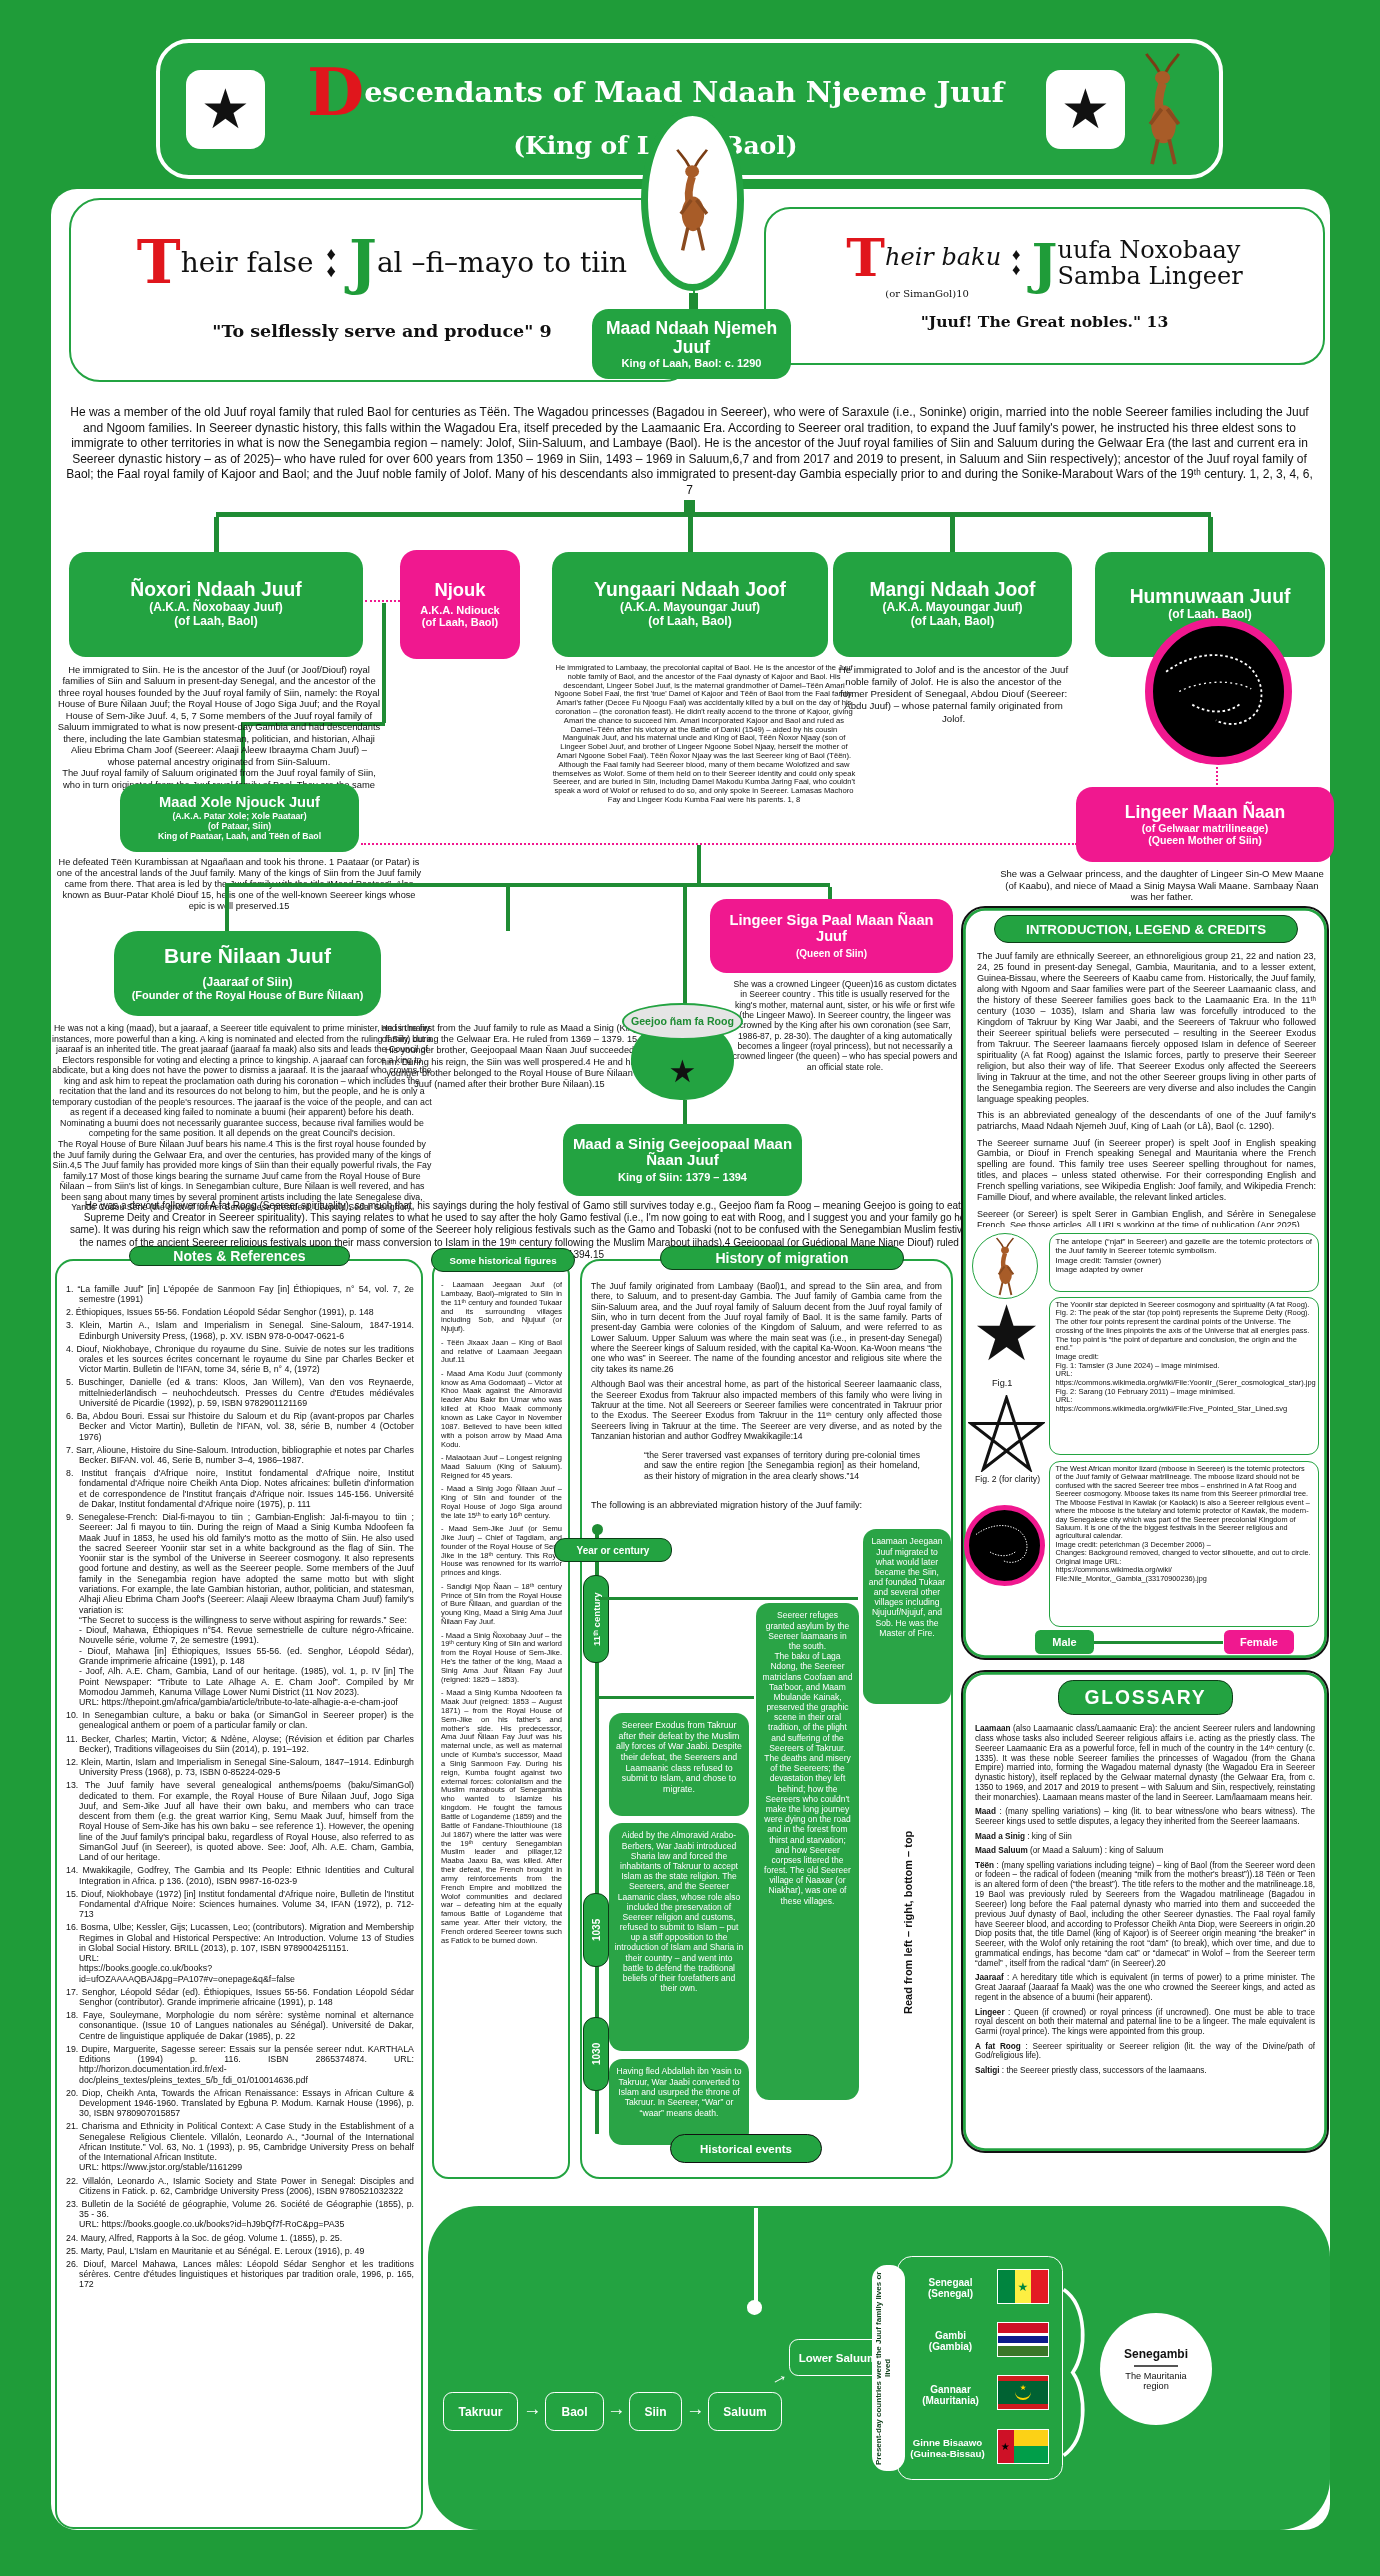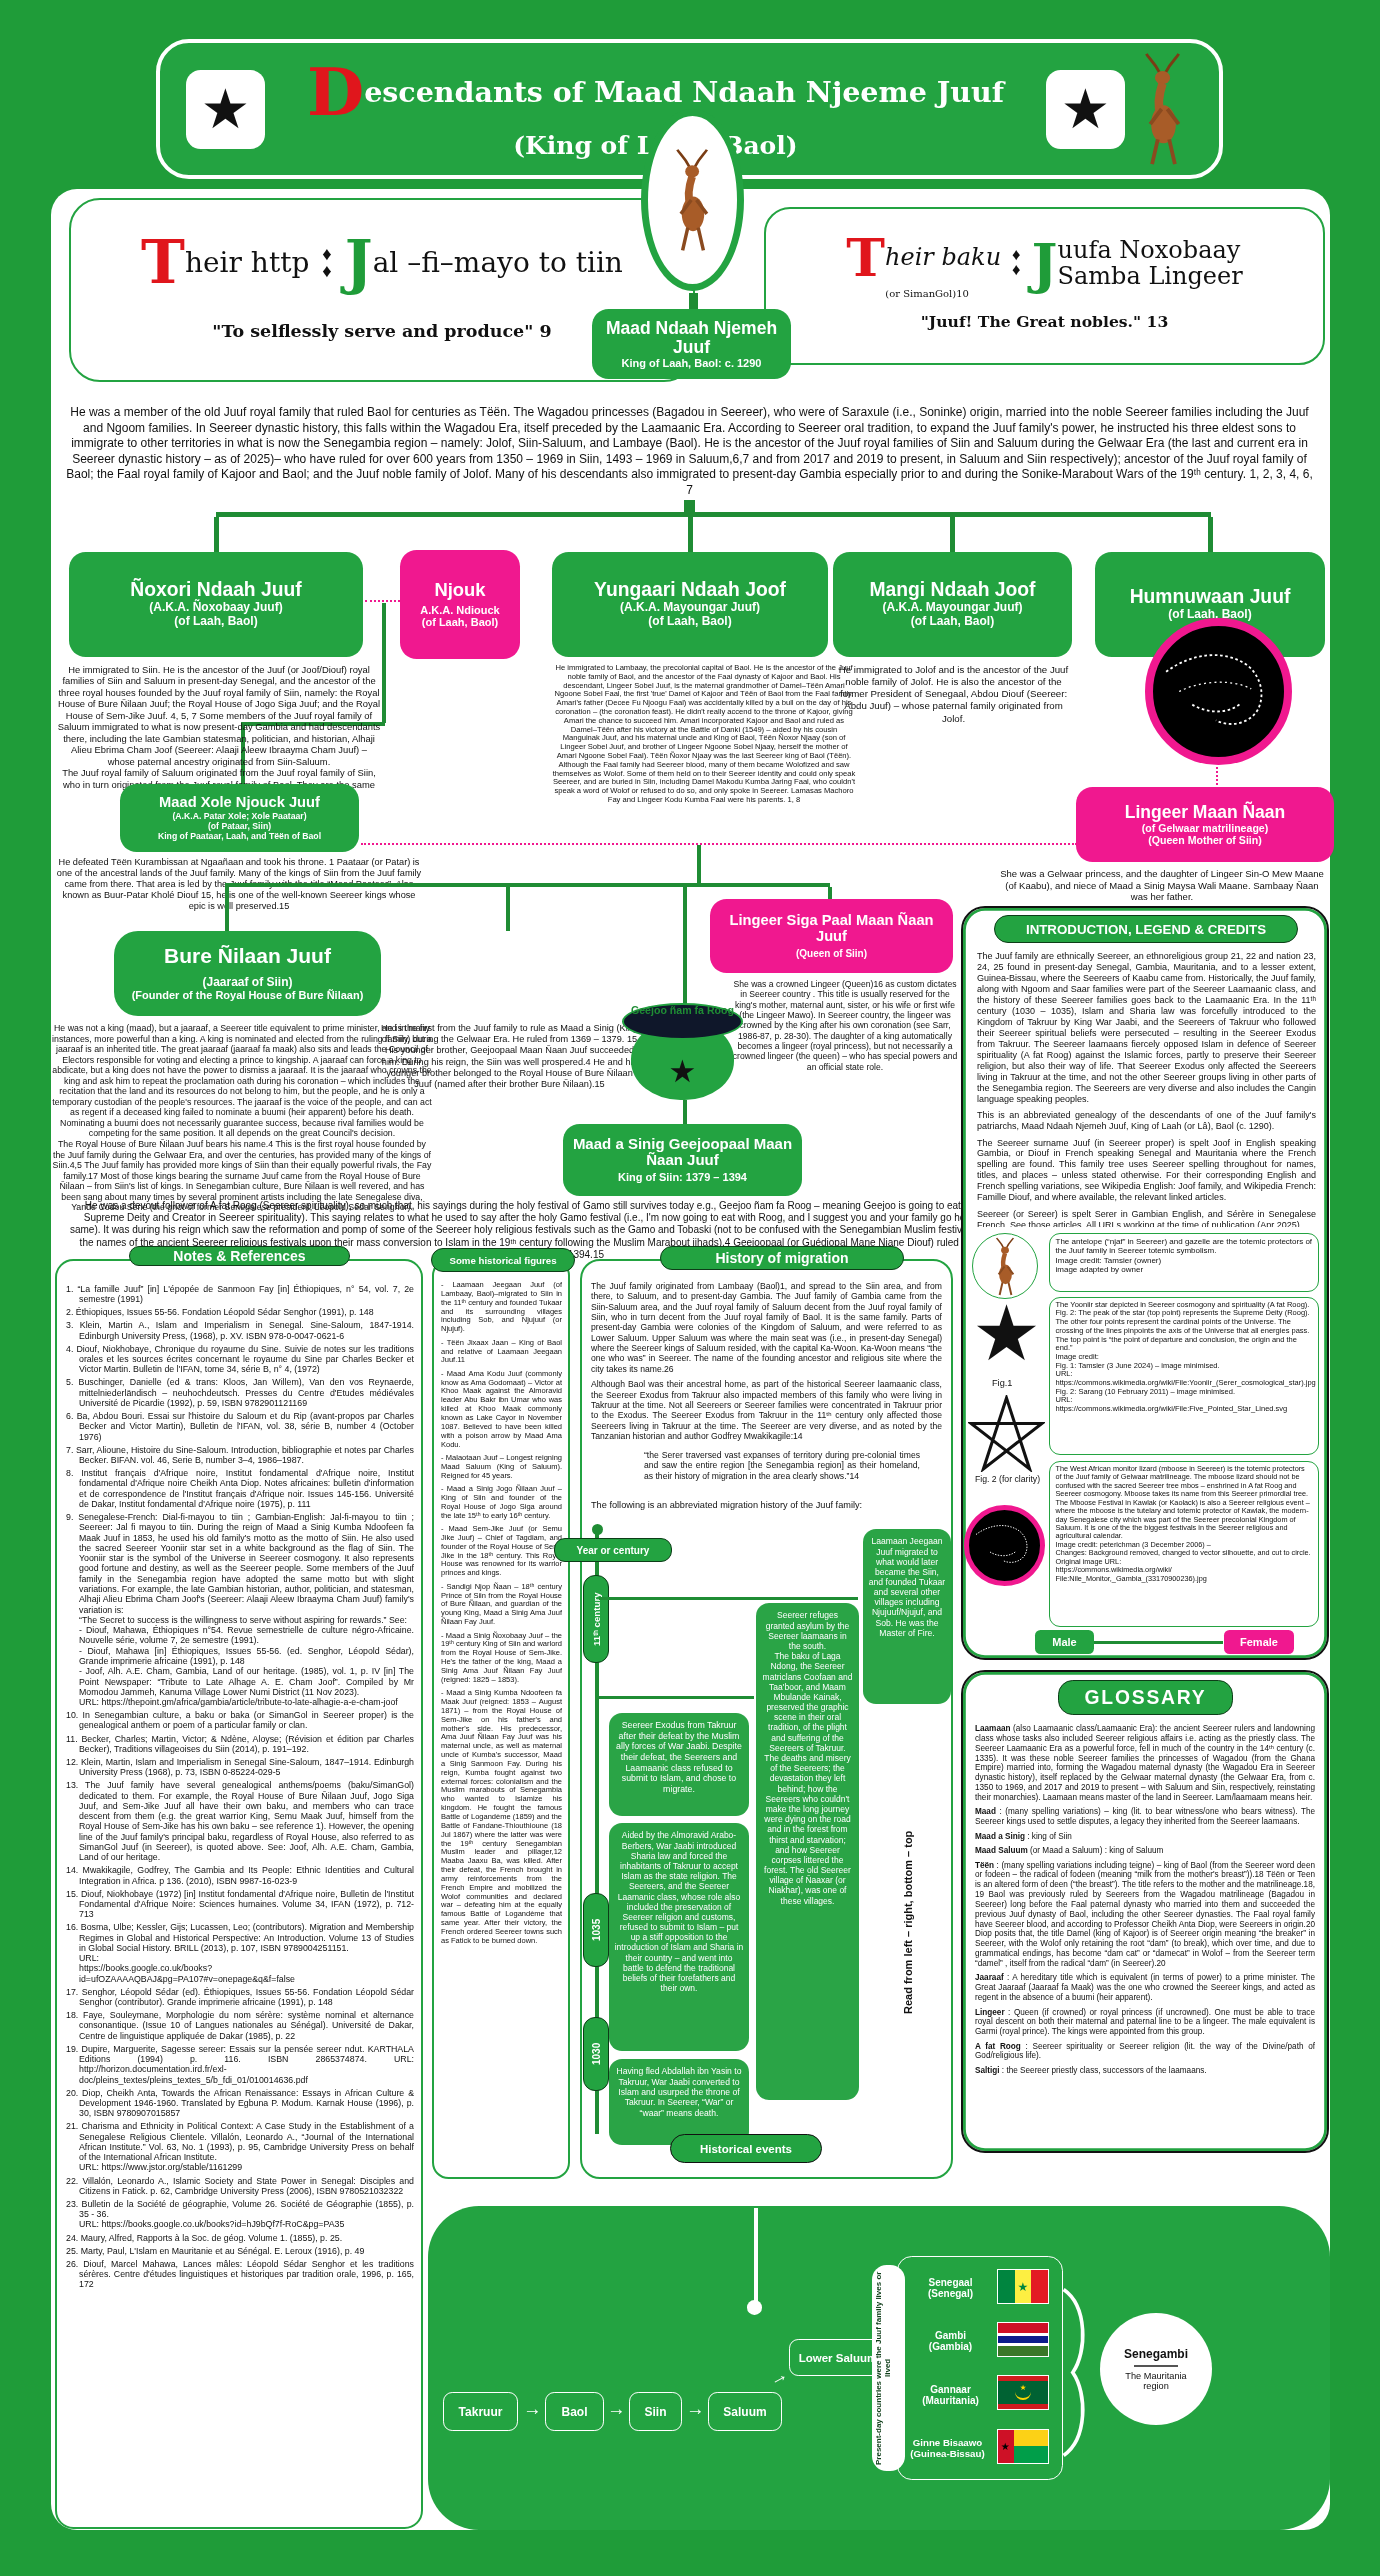--- a/index.html
+++ b/index.html
@@ -57,21 +57,21 @@
         <ellipse cx="29" cy="27" rx="8" ry="7" fill="#a85c28"></ellipse>
         <path d="M29 33 C24 48 24 58 27 66" stroke="#a85c28" stroke-width="9" fill="none"></path>
         <ellipse cx="30" cy="76" rx="13" ry="20" fill="#a85c28"></ellipse>
         <path d="M24 92 L18 118 M36 92 L42 118 M28 60 L16 76 M34 60 L46 76" stroke="#8a4a1f" stroke-width="4" fill="none"></path>
       </svg>
     </div>
   </div>
 
   <div class="abs qbox" style="left:69px;top:198px;width:626px;height:184px;">
     <div style="display:flex;align-items:center;justify-content:center;margin-top:28px;gap:13px;">
-      <div class="serif" style="font-size:28px;color:#111;"><span class="capR" style="font-size:59px;vertical-align:-11px;">T</span><span>heir http</span></div>
+      <div class="serif" style="font-size:28px;color:#111;"><span class="capR" style="font-size:59px;vertical-align:-11px;">T</span><span>heir false</span></div>
       <div style="color:#111;font-size:18.4px;line-height:0.9;text-align:center;">
           <div>♦</div>
           <div>♦</div>
         </div>
       <div class="serif" style="font-size:28px;color:#111;"><span class="capG" style="font-size:59px;vertical-align:-11px;">J</span><span>al –fi–mayo to tiin</span></div>
     </div>
     <div class="serif" style="text-align:center;font-weight:bold;font-size:17.5px;color:#111;margin-top:24px;">"To selflessly serve and produce" 9</div>
   </div>
 
   <div class="abs qbox" style="left:764px;top:207px;width:561px;height:158px;border-radius:26px;">
@@ -196,21 +196,21 @@
 
   <div class="abs pbox" style="left:710px;top:899px;width:243px;height:74px;">
     <div class="name" style="font-size:14.7px;">Lingeer Siga Paal Maan Ñaan Juuf</div>
     <div class="sub" style="font-size:10px;margin-top:2.8px;">(Queen of Siin)</div>
   </div>
   <div class="abs desc" style="left:731px;top:979px;width:228px;font-size:8.6px;line-height:1.2;">She was a crowned Lingeer (Queen)16 as custom dictates in Seereer country . This title is usually reserved for the king's mother, maternal aunt, sister, or his wife or first wife (the Lingeer Mawo). In Seereer country, the lingeer was crowned by the King after his own coronation (see Sarr, 1986-87, p. 28-30).  The daughter of a king automatically becomes a lingeer (royal princess), but not necessarily a crowned lingeer (the queen) – who has special powers and an official state role.</div>
 
   <div class="abs" style="left:631px;top:1019px;width:103px;height:81px;background:#23a341;border-radius:50% 50% 48% 48%;display:flex;align-items:flex-end;justify-content:center;">
     <span style="color:#111;font-size:31px;line-height:1;margin-bottom:13px;">★</span>
   </div>
-  <div class="abs" style="left:622px;top:1003px;width:121px;height:37px;background:#0f172a;border:2.8px solid #23a341;border-radius:50%;display:flex;justify-content:center;">
+  <div class="abs" style="left:622px;top:1003px;width:121px;height:37px;background:#e5e5e5;border:2.8px solid #23a341;border-radius:50%;display:flex;align-items:center;justify-content:center;">
     <div style="color:#1f8c34;font-weight:bold;font-size:10.6px;text-align:center;line-height:1.05;">Geejoo ñam fa Roog</div>
   </div>
   <div class="abs gline" style="left:683px;top:1100px;width:3.7px;height:24px;"></div>
 
   <div class="abs gbox" style="left:563px;top:1124px;width:239px;height:72px;">
     <div class="name" style="font-size:15px;">Maad a Sinig Geejoopaal Maan Ñaan Juuf</div>
     <div class="sub" style="font-size:11px;margin-top:2.8px;">King of Siin: 1379 – 1394</div>
   </div>
   <div class="abs desc" style="left:69px;top:1200px;width:975px;font-size:10px;line-height:1.22;">He was a devout follower of A fat Roog (Seereer spirituality), so much that, his sayings during the holy festival of Gamo still survives today e.g., Geejoo ñam fa Roog – meaning Geejoo is going to eat with Roog (the Supreme Deity and Creator in Seereer spirituality). This saying relates to what he used to say after the holy Gamo festival (i.e., I'm now going to eat with Roog, and I suggest you and your family go home and do the same). It was during his reign which saw the reformation and pomp of some of the Seereer holy religious festivals such as the Gamo and Tobaski (not to be confused with the Senegambian Muslim festivals, who borrowed the names of the ancient Seereer religious festivals upon their mass conversion to Islam in the 19ᵗʰ century following the Muslim Marabout jihads).4 Geejoopaal (or Guédiopal Mane Niane Diouf) ruled as Maad a Sinig from 1379 to 1394.15</div>
 

